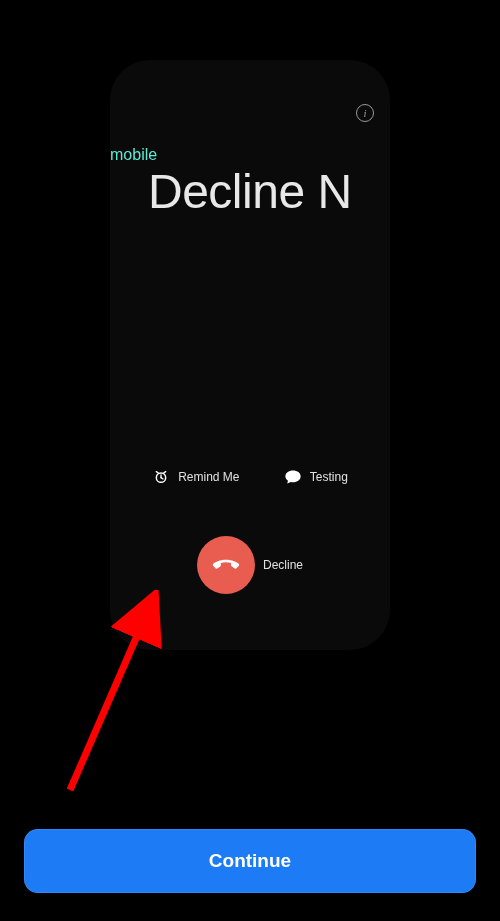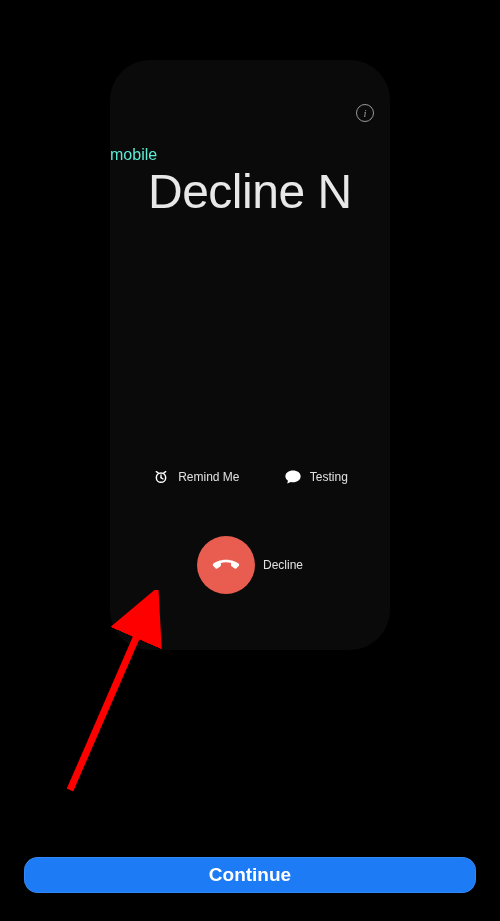--- a/index.html
+++ b/index.html
@@ -115,21 +115,21 @@
       position: absolute;
       top: 590px;
       left: 60px;
       pointer-events: none;
     }
     .continue-button {
       position: absolute;
       bottom: 28px;
       left: 24px;
       right: 24px;
-      height: 36px;
+      height: 64px;
       background: #1d7bf5;
       border-radius: 14px;
       display: flex;
       align-items: center;
       justify-content: center;
       color: #fff;
       font-size: 19px;
       font-weight: 600;
       cursor: pointer;
       box-shadow: inset 0 0 0 0.5px rgba(255,255,255,0.2);

